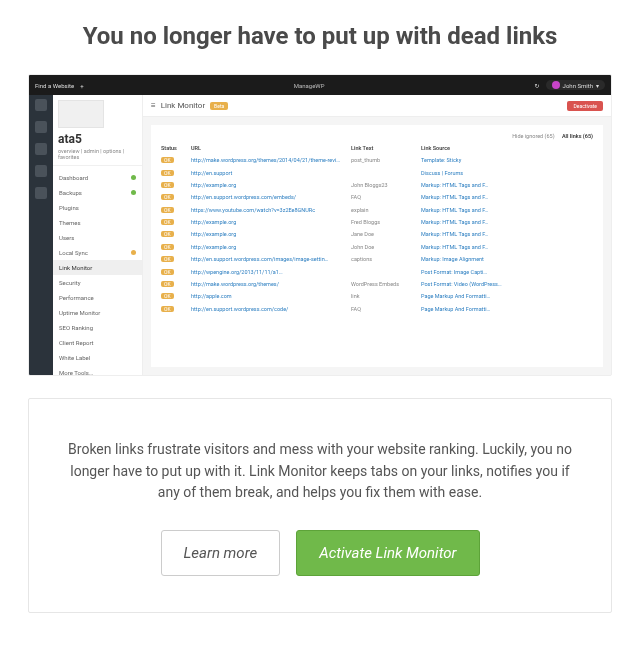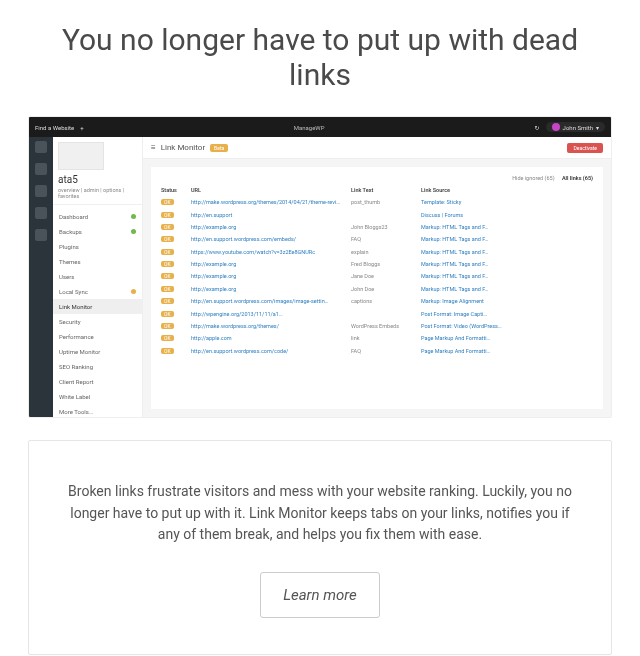--- a/index.html
+++ b/index.html
@@ -4,22 +4,22 @@
 <style>
   * { box-sizing: border-box; margin: 0; padding: 0; }
   body {
     font-family: -apple-system, BlinkMacSystemFont, "Segoe UI", Roboto, Arial, sans-serif;
     background: #ffffff;
     width: 640px;
     color: #333;
   }
   .page-title {
     text-align: center;
-    font-size: 30px;
-    font-weight: 400;
+    font-size: 24px;
+    font-weight: 700;
     color: #4a4a4a;
     padding: 22px 32px 24px;
   }
   
   .app-shot {
     margin: 0 28px;
     width: 584px;
     height: 302px;
     background: #f5f5f5;
     border-radius: 2px;
@@ -74,21 +74,21 @@
     display: flex;
     flex-direction: column;
   }
   .site-card {
     padding: 5px;
     border-bottom: 1px solid #f0f0f0;
   }
   .site-thumb {
     width: 46px; height: 28px; background: #f0f0f0; border: 1px solid #e4e4e4;
   }
-  .site-name { font-weight: 400; color: #333; margin-top: 4px; font-size: 10px;}
+  .site-name { font-weight: 700; color: #333; margin-top: 4px; font-size: 12px;}
   .side-tabs { font-size: 5.5px; color: #888; margin-top: 2px; }
   .side-items { margin-top: 4px; }
   .side-item {
     padding: 4px 6px;
     display: flex;
     align-items: center;
     justify-content: space-between;
     color: #666;
   }
   .side-item.active {
@@ -357,14 +357,15 @@
         </div>
       </div>
     </div>
   </div>
 </div>
 
 <div class="promo-card">
   <p class="promo-body">Broken links frustrate visitors and mess with your website ranking. Luckily, you no longer have to put up with it. Link Monitor keeps tabs on your links, notifies you if any of them break, and helps you fix them with ease.</p>
   <div class="btn-row">
     <div class="btn btn-secondary">Learn more</div>
+    <div class="btn btn-primary">Activate Link Monitor</div>
   </div>
 </div>
 
 </body></html>

